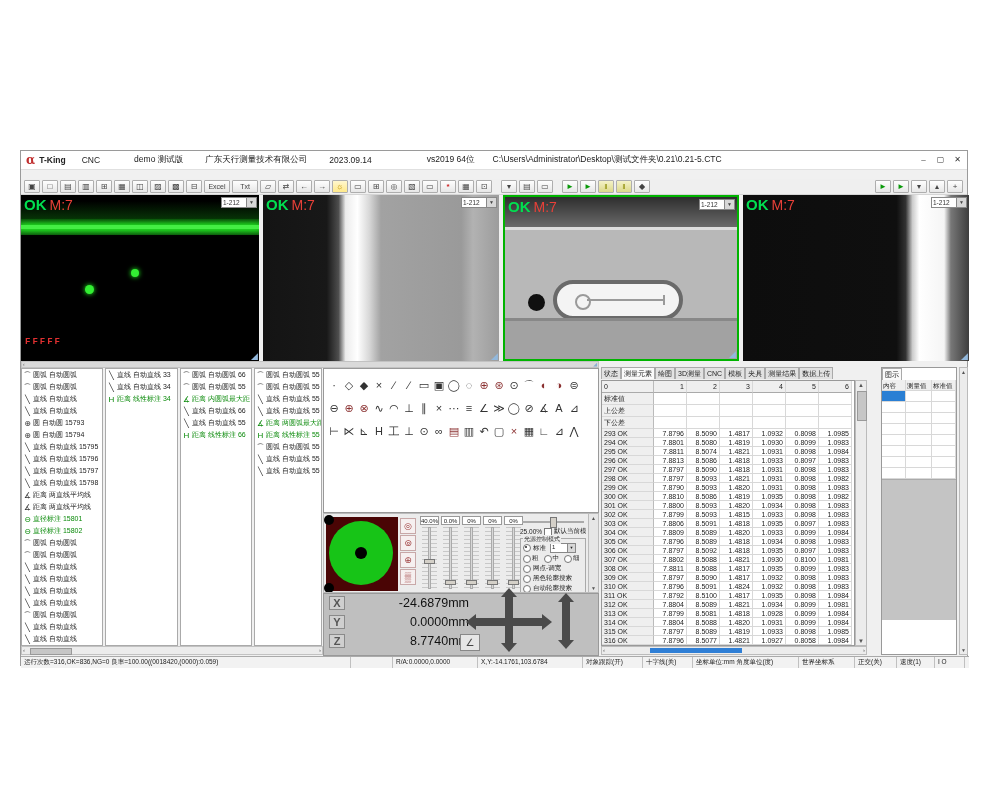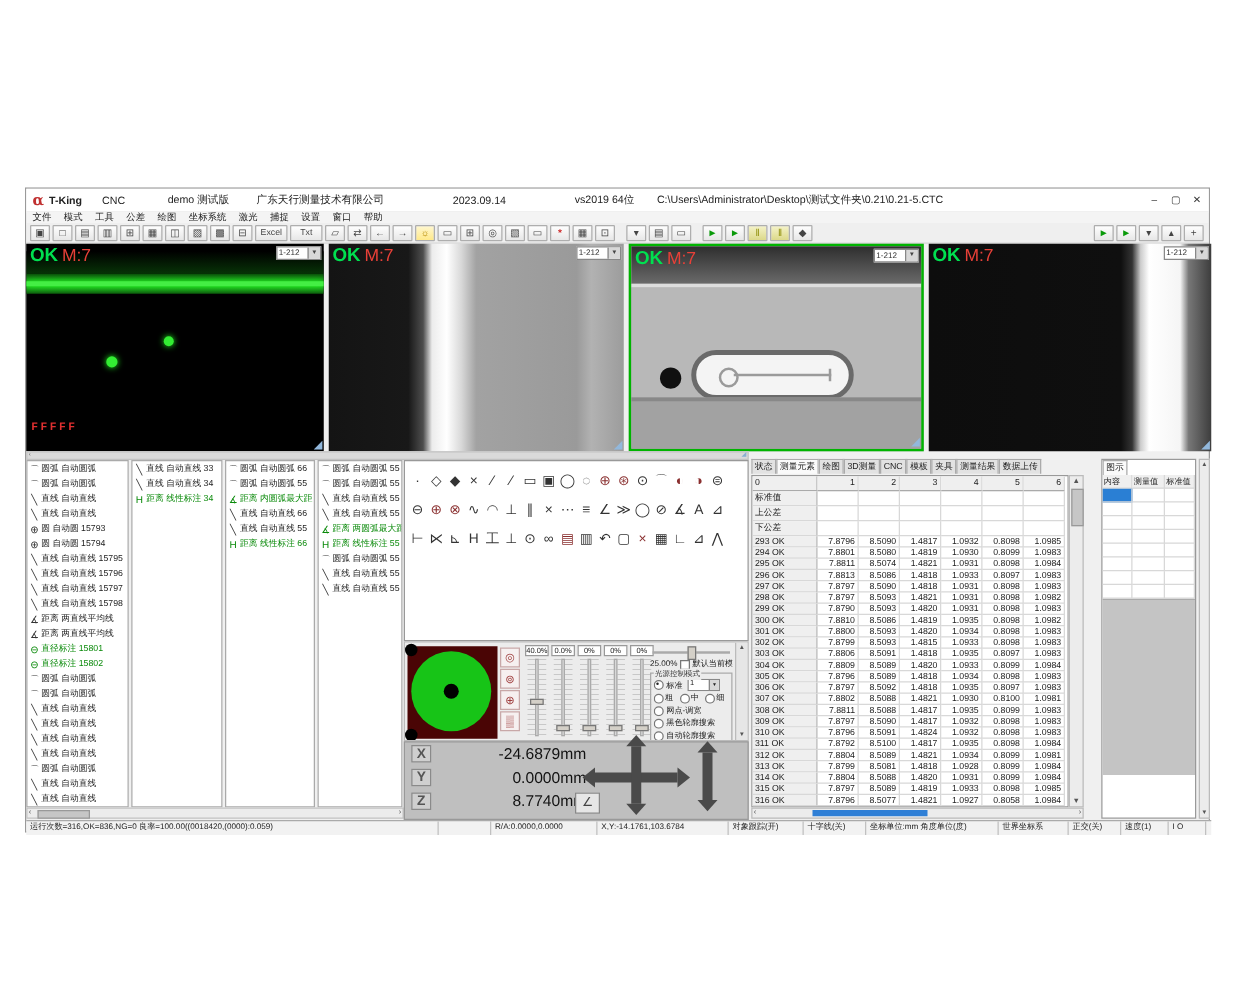--- a/index.html
+++ b/index.html
@@ -176,44 +176,30 @@
 <body>
 
 <div id="win">
 
   <div id="titlebar">
     <span class="logo">α</span>
     <span class="tspace" style="font-weight:bold">T-King</span>
     <span class="tspace" style="margin-left:16px">CNC</span>
     <span class="tspace" style="margin-left:34px">demo 测试版</span>
     <span class="tspace" style="margin-left:22px">广东天行测量技术有限公司</span>
-    <span class="tspace" style="margin-left:55px">2023.09.14</span>
+    <span class="tspace" style="margin-left:22px">2023.09.14</span>
     <span class="tspace" style="margin-left:55px">vs2019 64位</span>
     <span class="tspace" style="margin-left:18px">C:\Users\Administrator\Desktop\测试文件夹\0.21\0.21-5.CTC</span>
     <div id="win-controls">
       <span>–</span>
       <span>▢</span>
       <span>✕</span>
     </div>
   </div>
 
-  <div id="menubar">
-
-  <span>文件</span>
-      <span>模式</span>
-      <span>工具</span>
-      <span>公差</span>
-      <span>绘图</span>
-      <span>坐标系统</span>
-      <span>激光</span>
-      <span>捕捉</span>
-      <span>设置</span>
-      <span>窗口</span>
-      <span>帮助</span>
-    </div>
 
   <div id="toolbar">
     <div class="tbgroup">
 
     <span class="tb">▣</span>
         <span class="tb">□</span>
         <span class="tb">▤</span>
         <span class="tb">▥</span>
         <span class="tb">⊞</span>
         <span class="tb">▦</span>

